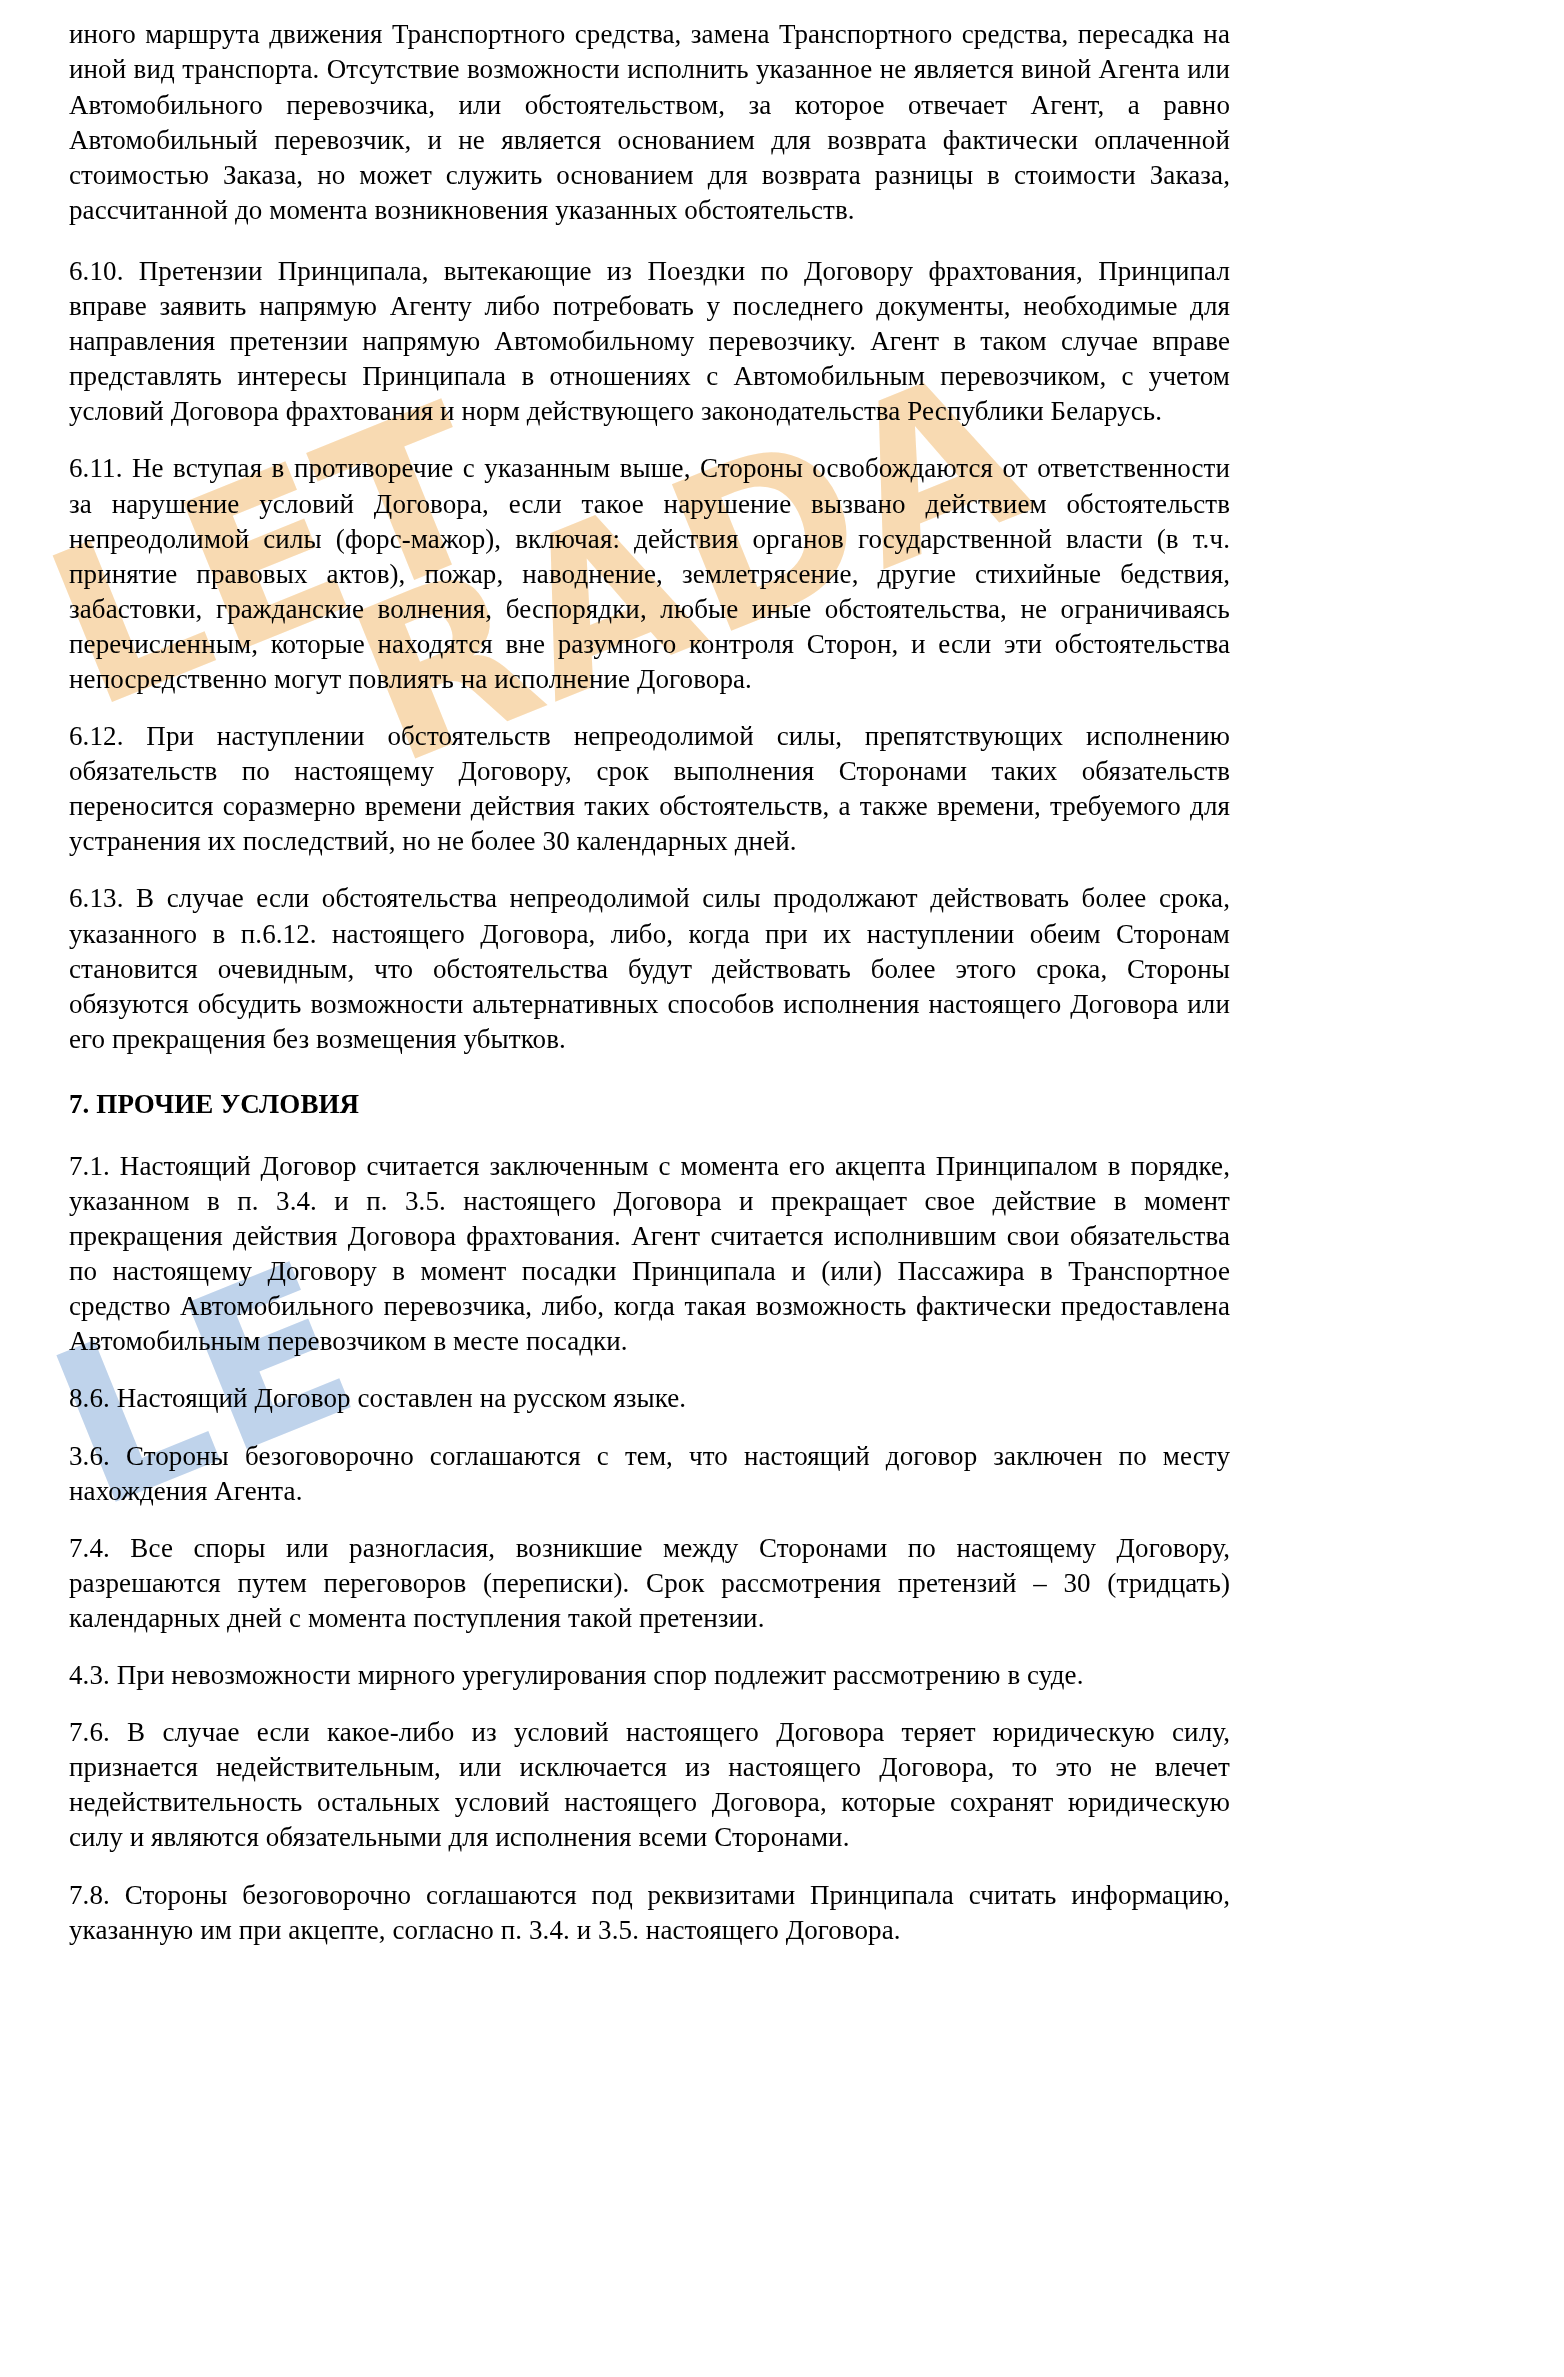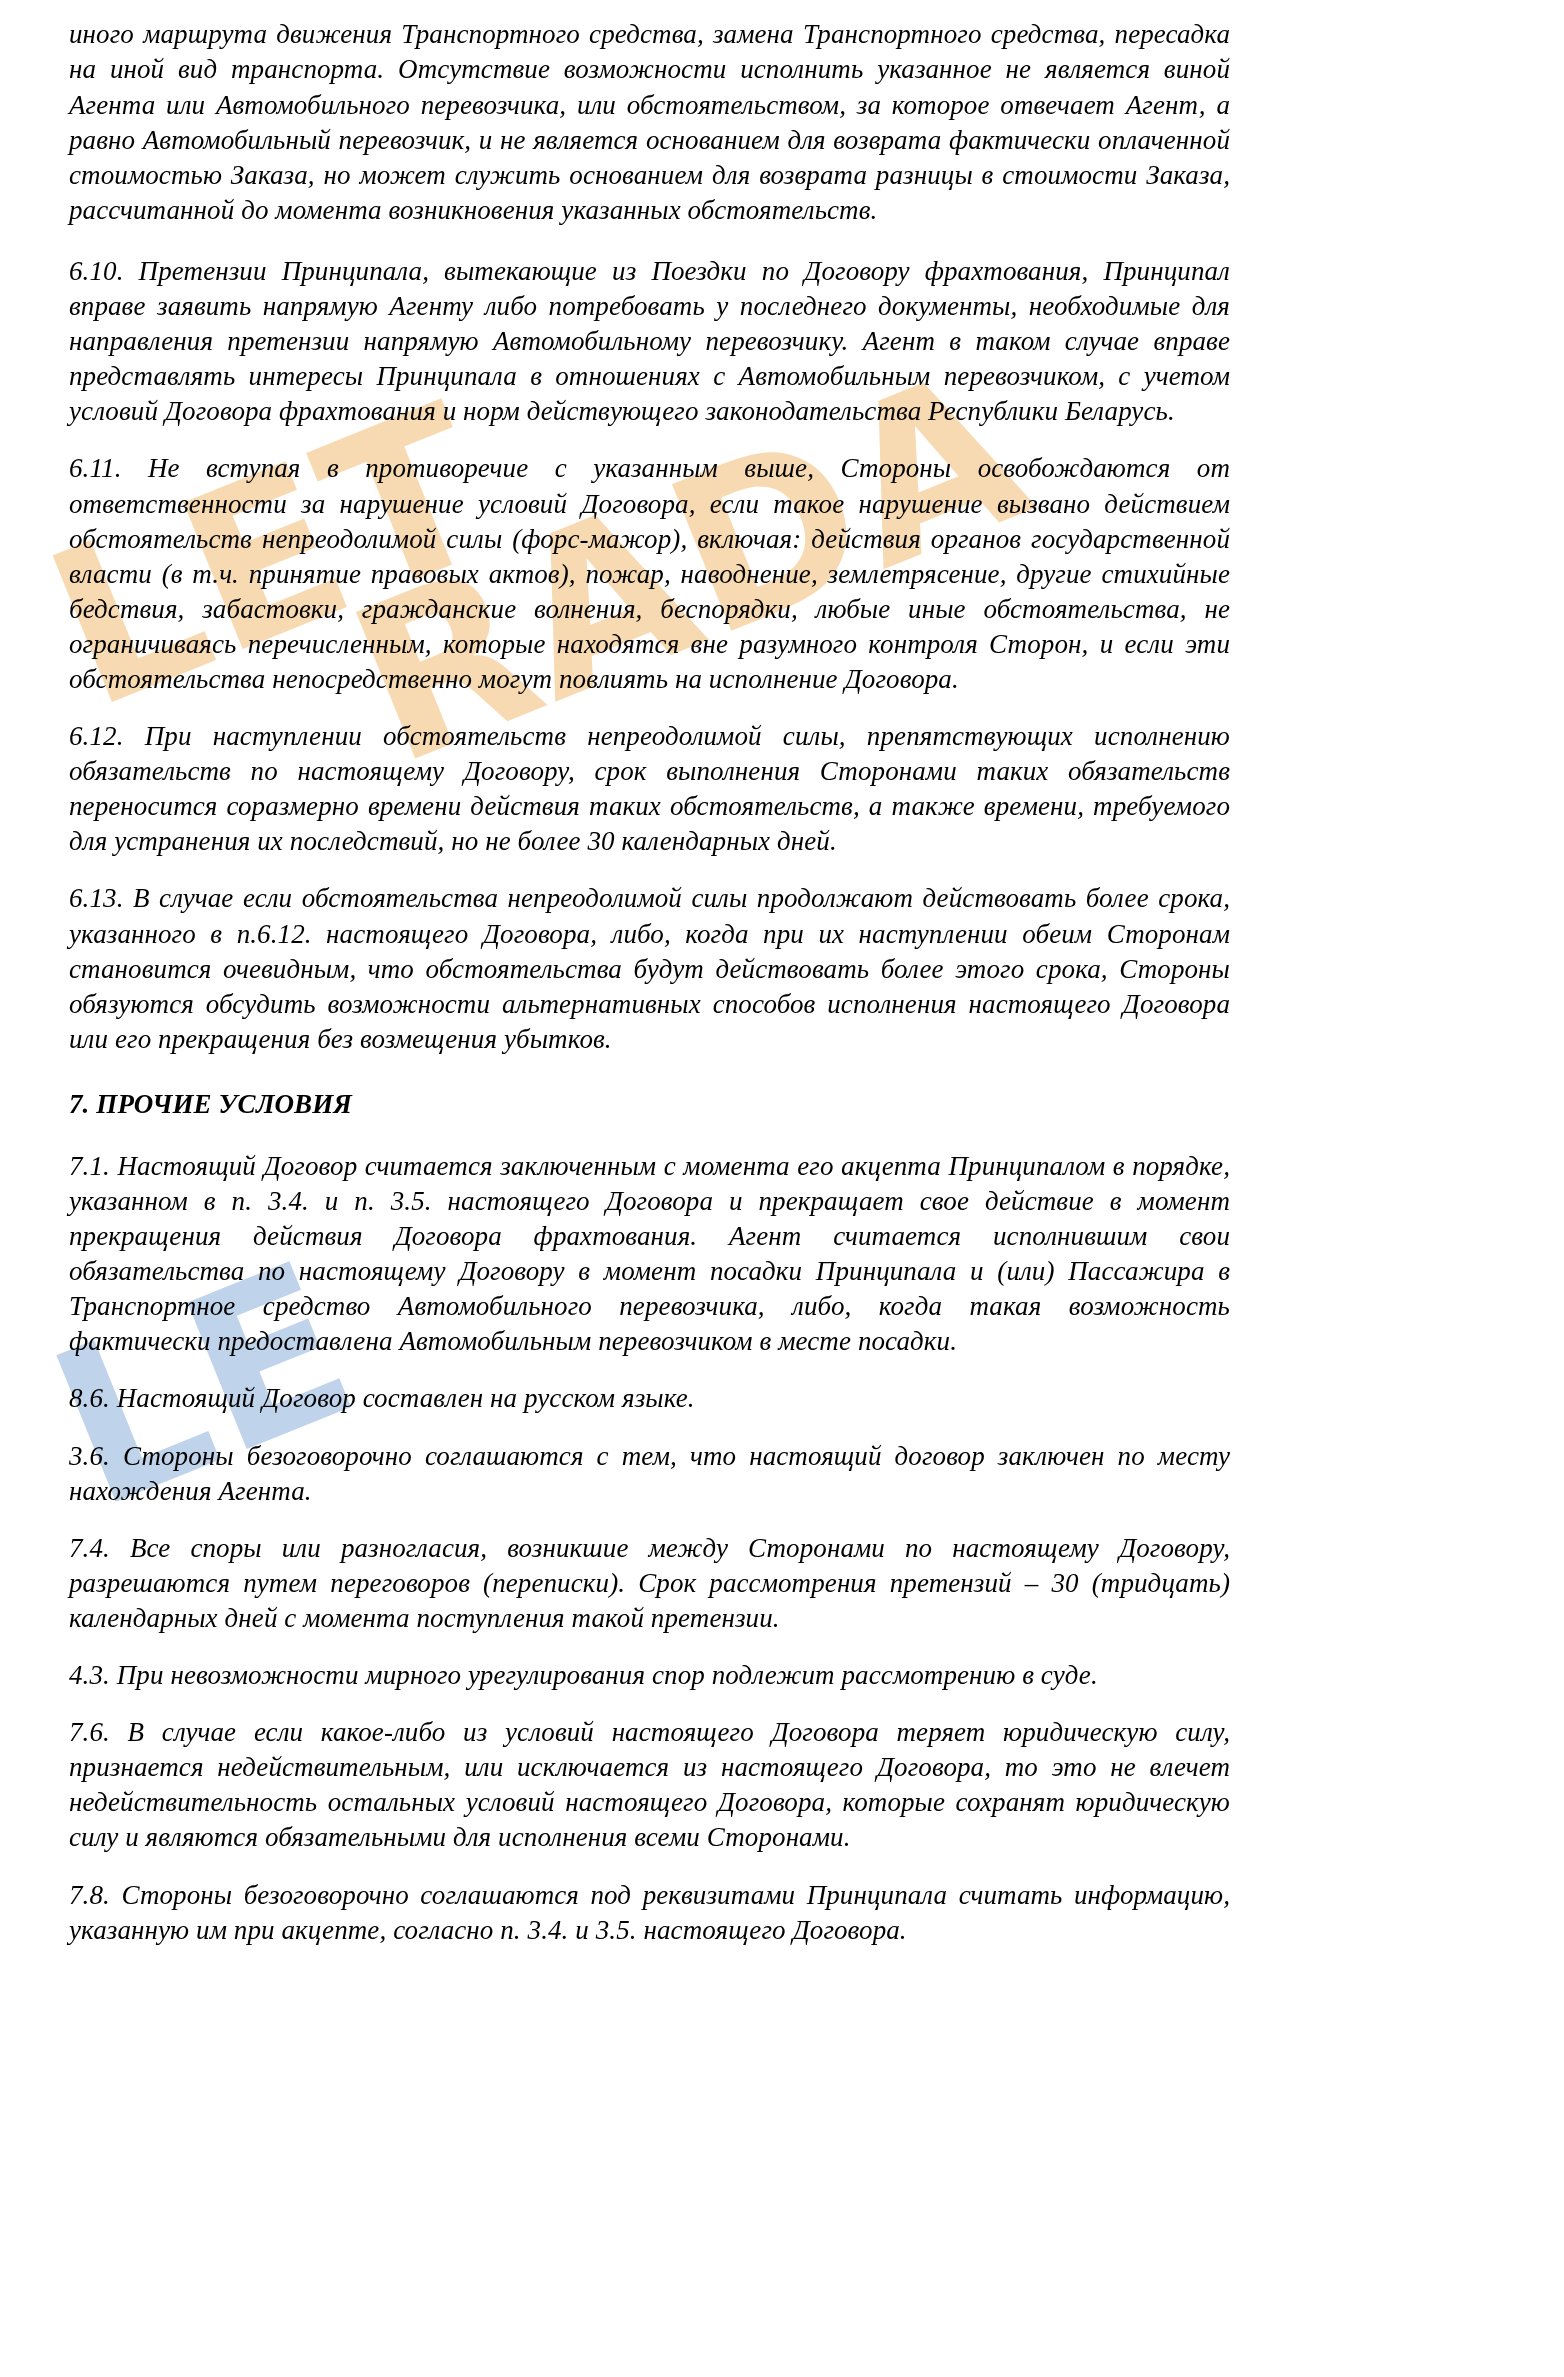--- a/index.html
+++ b/index.html
@@ -15,21 +15,20 @@
     position: relative;
     overflow: hidden;
   }
   .page {
     position: relative;
     width: 1299px;
     min-height: 2377px;
     box-sizing: border-box;
     padding: 17.4px 69px 29px 69px;
     z-index: 2;
-    font-style: italic;
   }
   .para {
     font-size: 27px;
     line-height: 1.30;
     text-align: justify;
     text-justify: inter-word;
     margin: 0 0 22px 0;
     letter-spacing: 0.1px;
   }
   .para.first {

